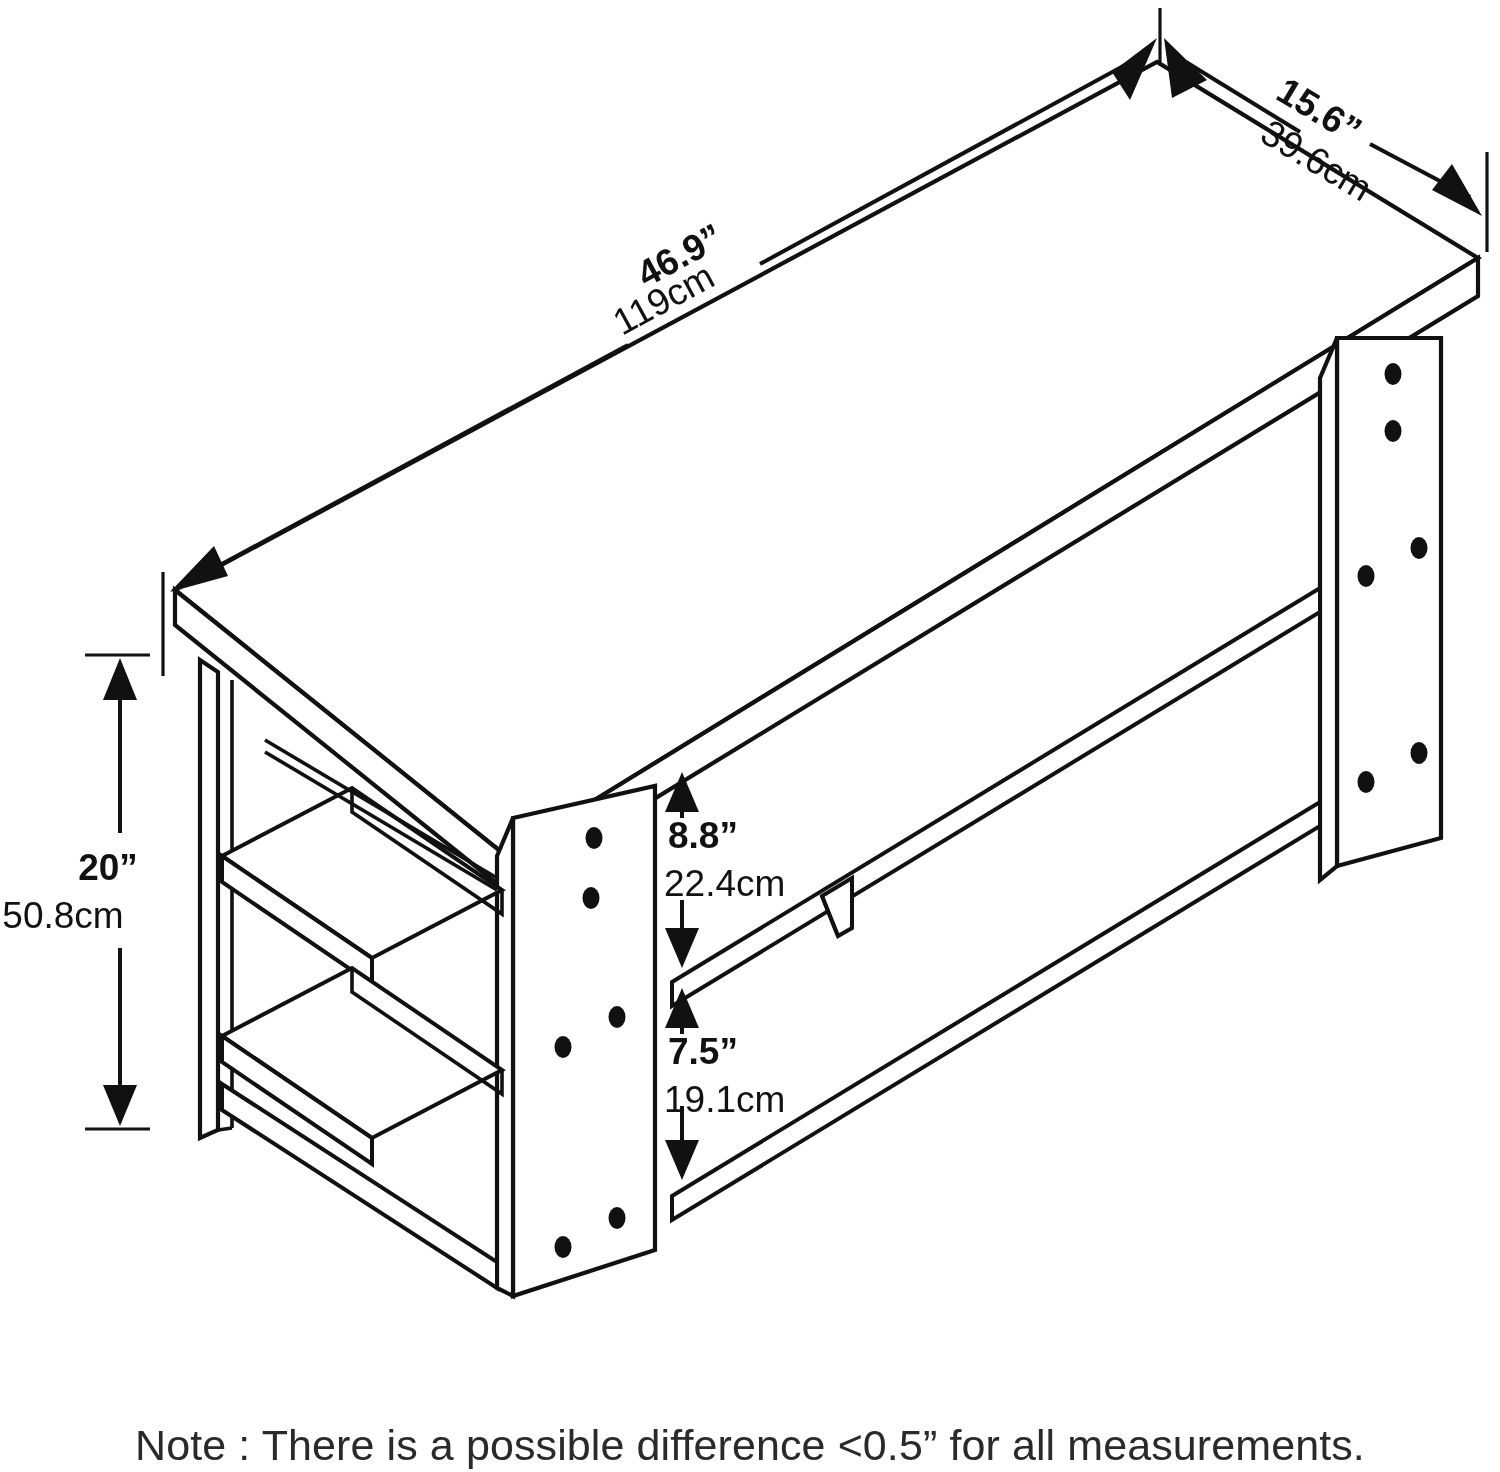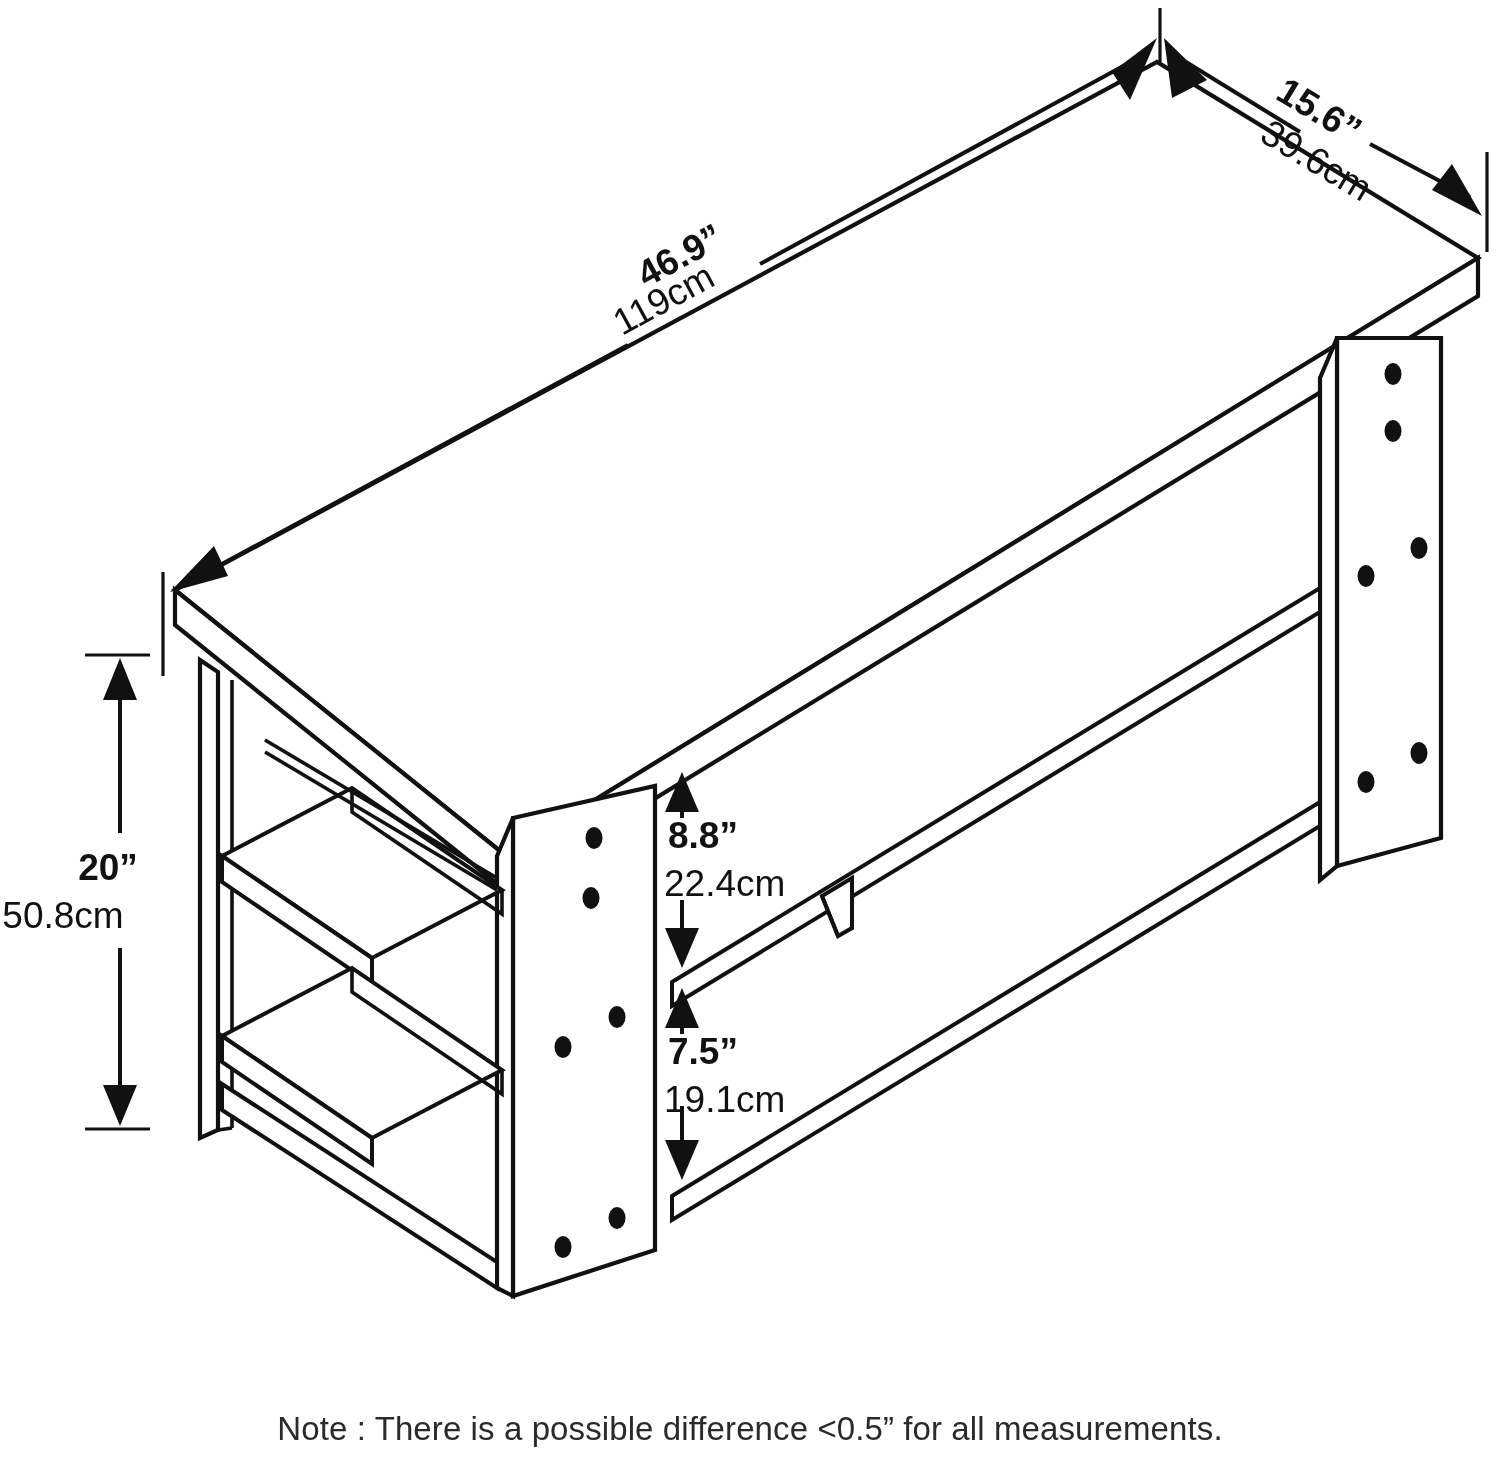--- a/index.html
+++ b/index.html
@@ -26,24 +26,24 @@
   .ext-line{ fill:none; stroke:#111111; stroke-width:3.2; stroke-linecap:butt; }
   .arrow-head{ fill:#111111; stroke:none; }
 
   .dim-label{ font-family:"Liberation Sans", sans-serif; fill:#111111; }
   .dim-imperial{ font-size:37px; font-weight:bold; letter-spacing:0px; }
   .dim-metric{ font-size:37px; font-weight:normal; letter-spacing:0px; }
 
   .note-text{
     position:absolute;
     left:0; right:0;
-    bottom:24px;
+    bottom:2px;
     text-align:center;
     font-family:"Liberation Sans", sans-serif;
-    font-size:33px;
+    font-size:43px;
     font-weight:normal;
     color:#2a2a2a;
     letter-spacing:0.1px;
     margin-top:48px;
   }
 </style>
 </head>
 <body>
 
 <div id="diagram-root">

